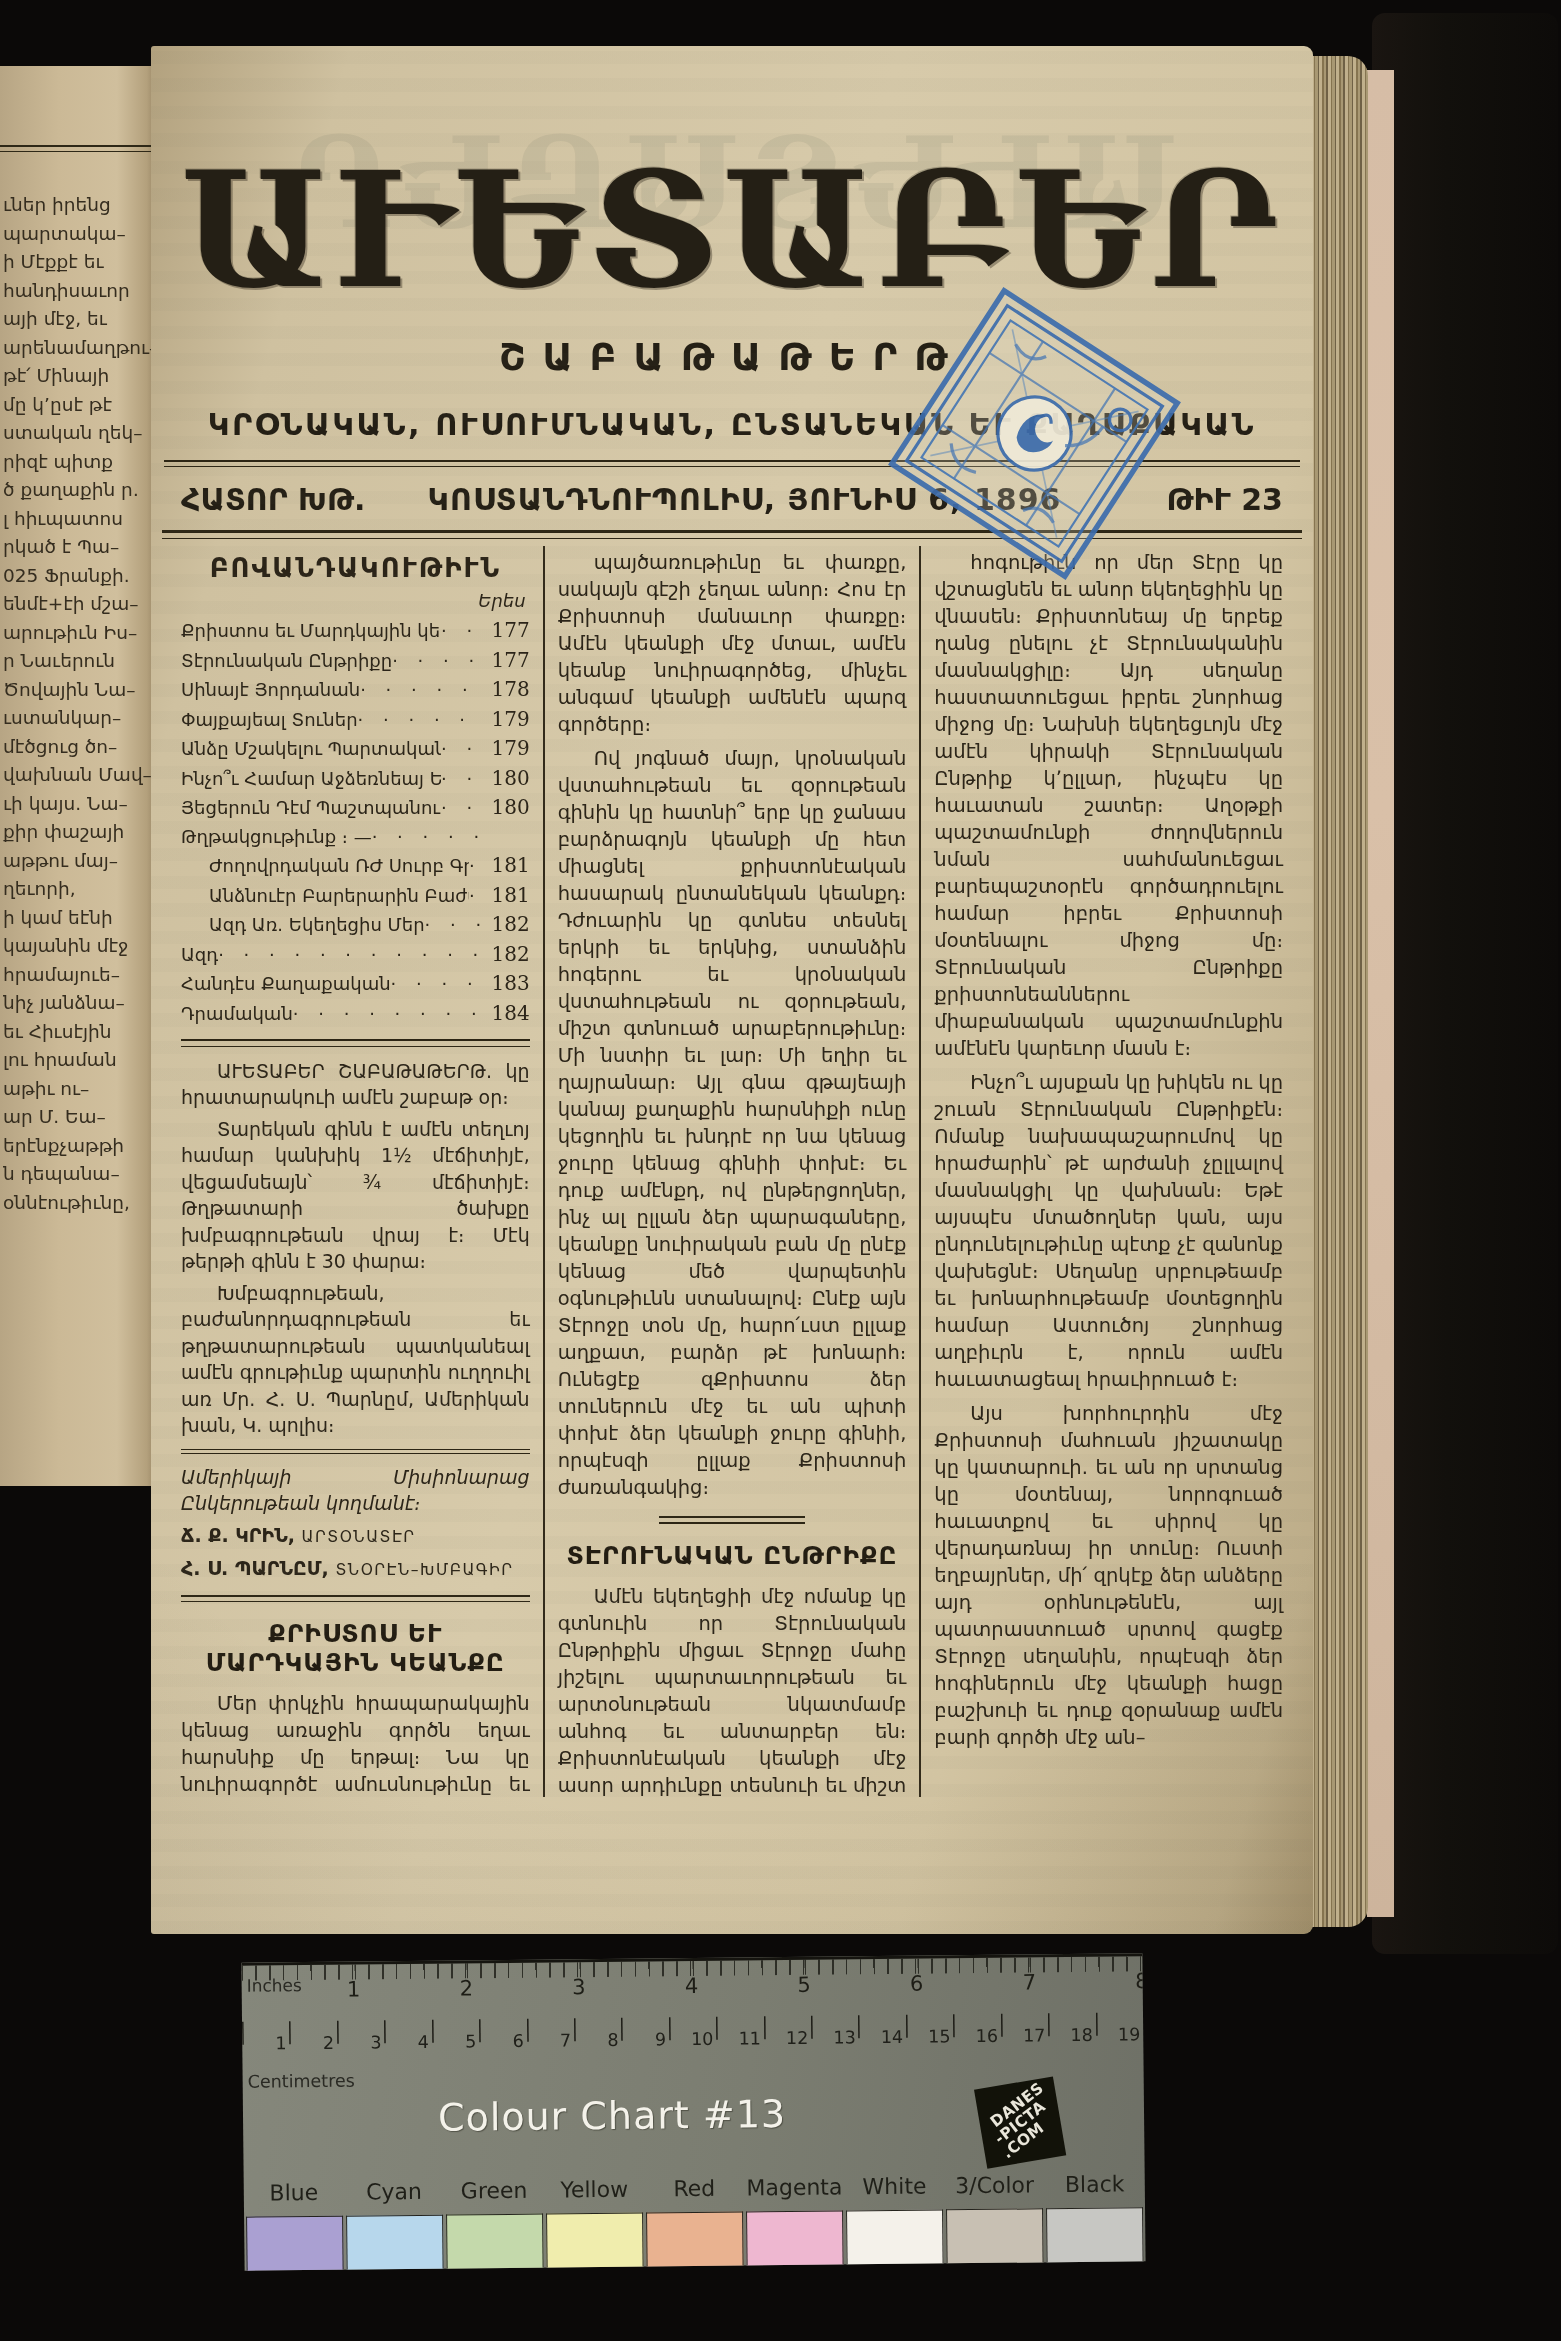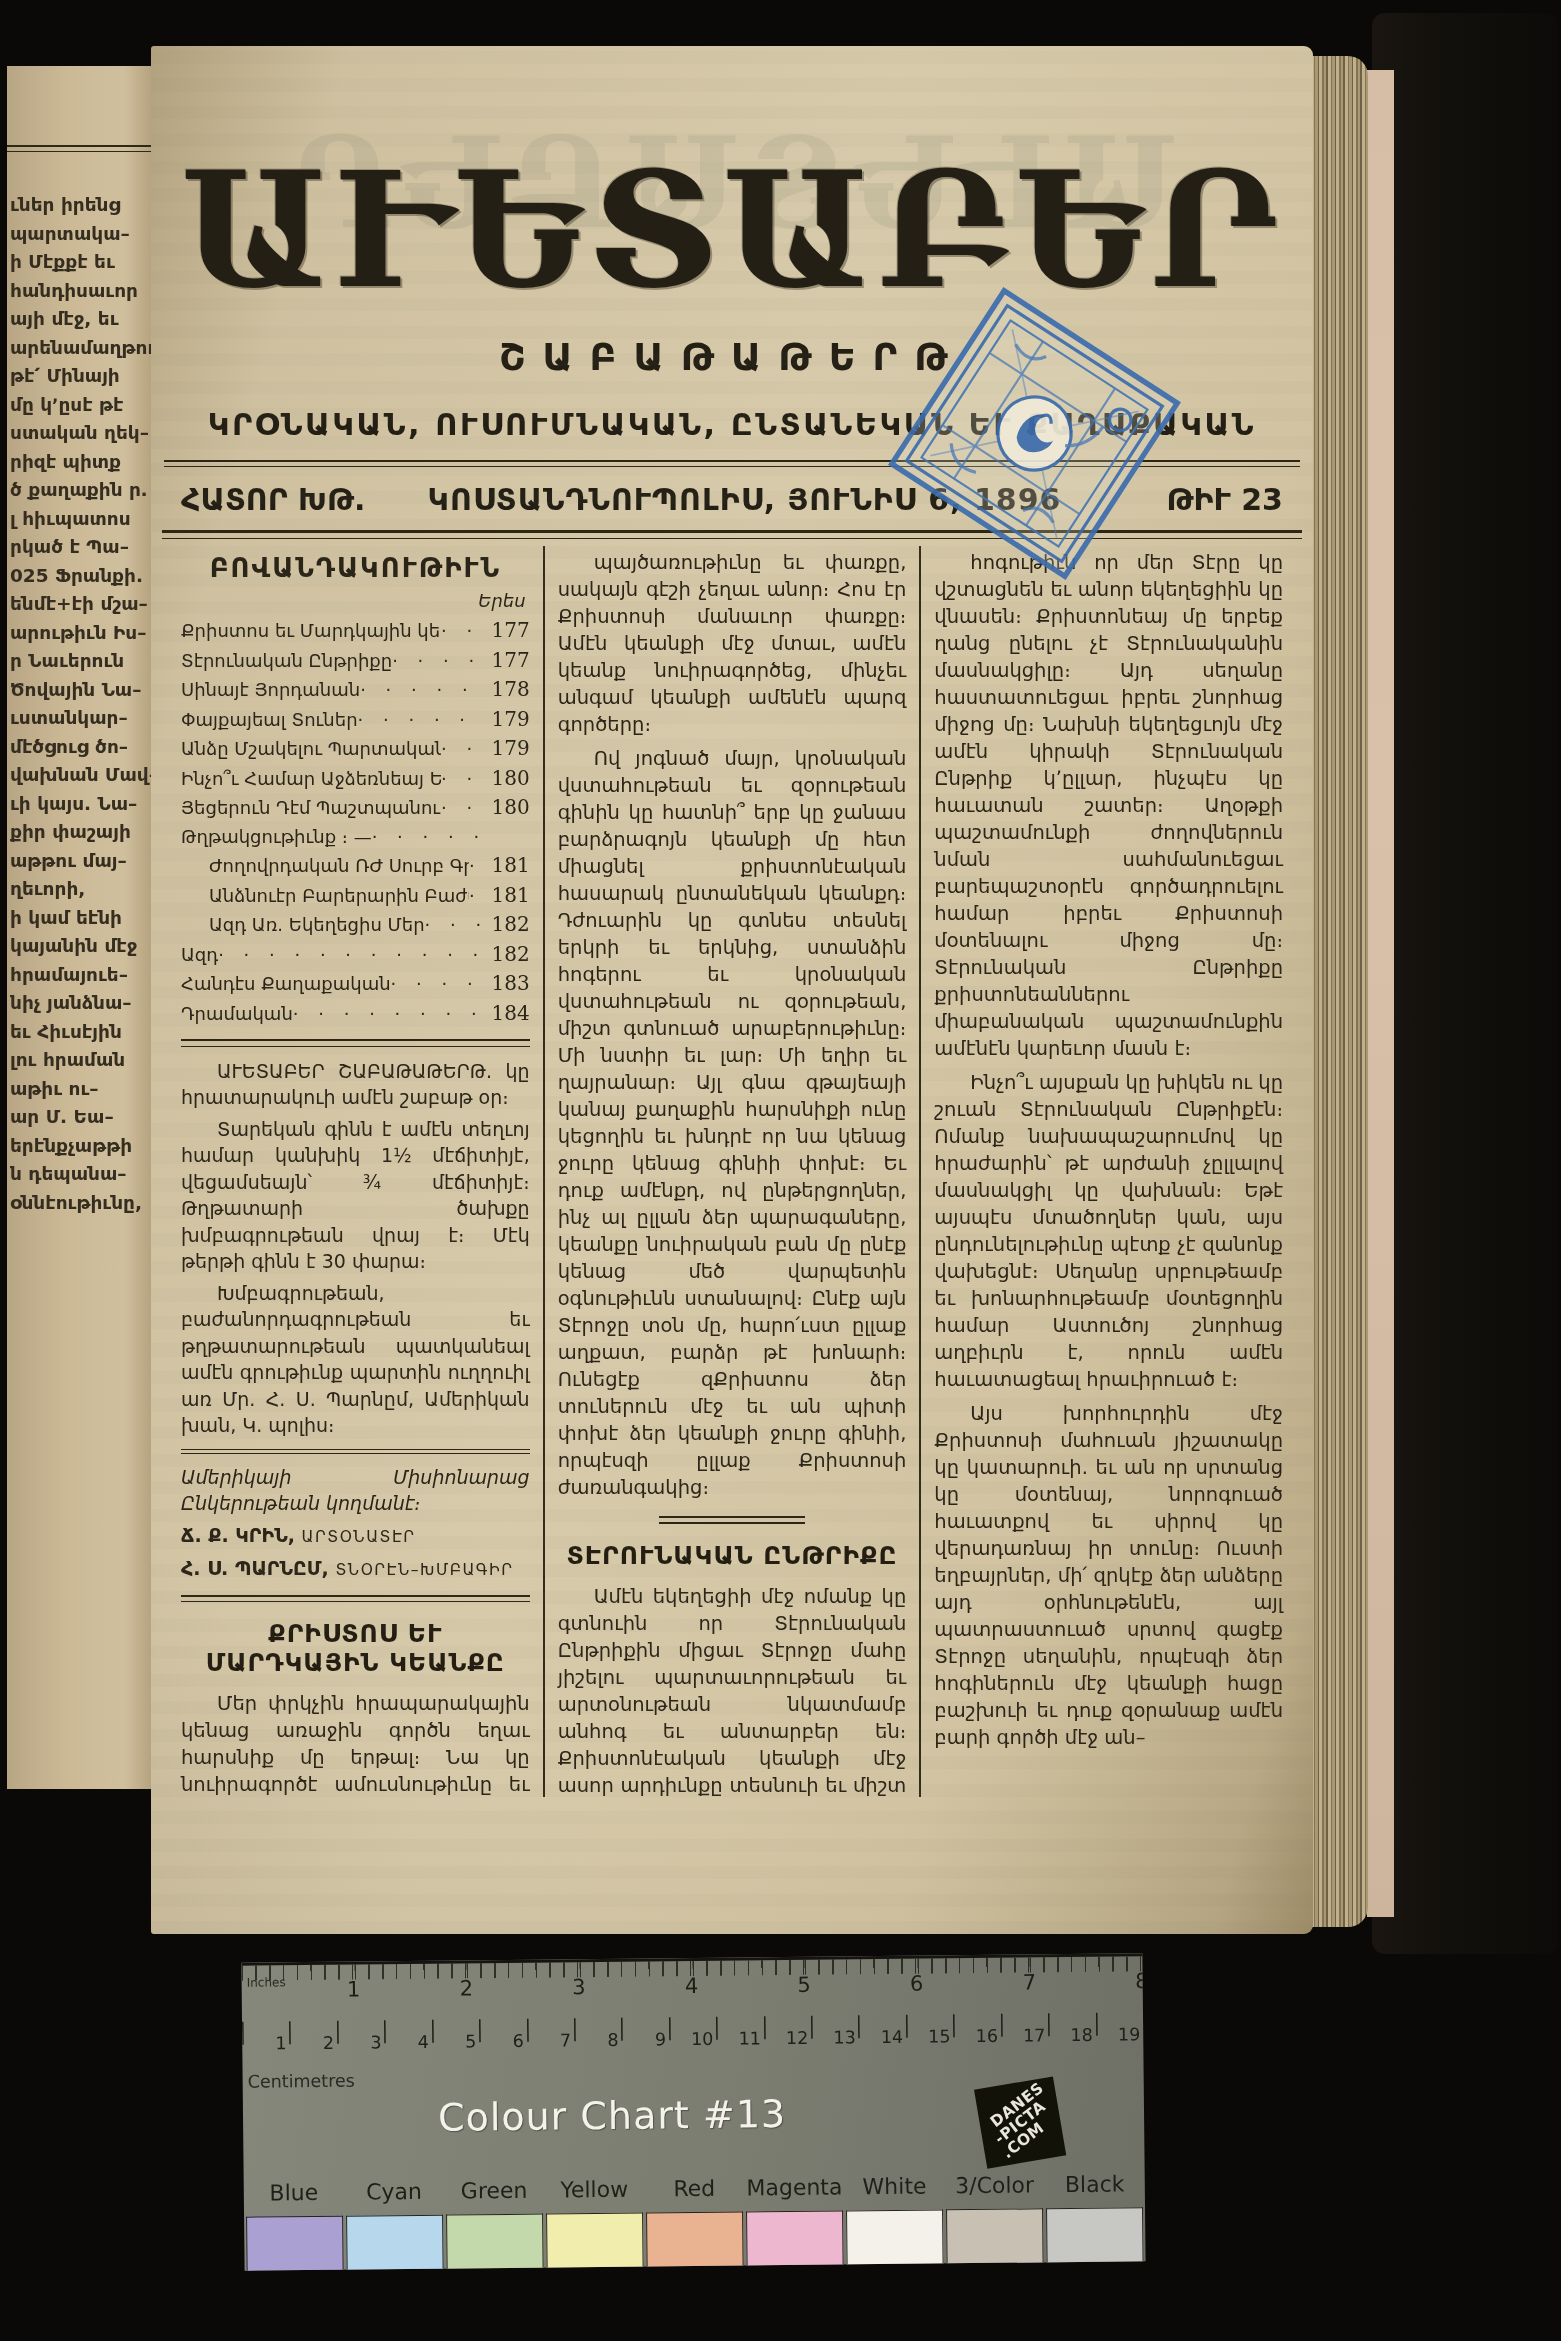--- a/index.html
+++ b/index.html
@@ -1,22 +1,22 @@
 <!DOCTYPE html>
 <html style="font-size:8px"><head>
 <meta charset="utf-8">
 <style>
   html,body{margin:0;padding:0;background:#0b0908;}
   #stage{position:relative;width:1561px;height:2342px;background:#0b0908;overflow:hidden;
          font-family:"DejaVu Sans",sans-serif;color:#2b2418;}
 
   
-  .left-page{position:absolute;left:7px;top:66px;width:167px;height:1723px;
+  .left-page{position:absolute;left:0;top:66px;width:167px;height:1420px;
     background:linear-gradient(90deg,#b7a584 0%,#cbb996 35%,#d0bf9d 70%,#b3a07c 88%,#8a785a 96%,#5f5038 100%);
-    overflow:hidden;font-weight:bold;}
+    overflow:hidden;}
   .left-page .toprule{position:absolute;left:0;top:79px;width:155px;height:3.5px;
     border-top:2px solid #2e2817;border-bottom:1px solid #2e2817;}
   .frag-block{position:absolute;left:3px;top:125px;width:160px;font-size:18.5px;line-height:28.5px;
     color:#352d1f;white-space:nowrap;}
   .frag-block div{overflow:hidden;}
   .num-block{position:absolute;left:0;top:1473px;width:150px;font-size:21px;line-height:32px;
     color:#2f2818;text-align:right;font-family:"DejaVu Serif","DejaVu Sans",serif;}
   .num-block .botrule{border-top:1.5px solid #2e2817;border-bottom:1.5px solid #2e2817;height:2.5px;margin-top:6px;}
 
   
@@ -89,21 +89,21 @@
   .imprint-role{font-size:15.5px;font-weight:normal;letter-spacing:1.5px;}
 
   
   .stamp{position:absolute;left:776px;top:280px;width:215px;height:215px;
     transform:rotate(33deg);opacity:.92;}
 
   
   .chart{position:absolute;left:243px;top:1958px;width:901px;height:308px;
     background:linear-gradient(100deg,#85877b 0%,#7b7d71 55%,#6e7066 100%);
     transform:rotate(-0.6deg);overflow:hidden;color:#22221c;}
-  .ruler-label-in{position:absolute;left:5px;top:13px;font-size:12px;color:#2a2a24;}
+  .ruler-label-in{position:absolute;left:5px;top:13px;font-size:17px;color:#2a2a24;}
   .ruler-label-cm{position:absolute;left:5px;top:109px;font-size:17.5px;color:#2a2a24;}
   .inch-row{position:absolute;left:0;top:0;width:100%;height:43px;display:flex;
     border-top:3px solid #15140f;}
   .inch-cell{flex:1;position:relative;
     background:repeating-linear-gradient(90deg,rgba(20,20,14,.75) 0 1.5px,rgba(0,0,0,0) 1.5px 13.8px);
     background-size:100% 15px;background-repeat:no-repeat;}
   .inch-cell span{position:absolute;right:-6px;top:13px;font-size:21px;color:#1d1d16;}
   .cm-row{position:absolute;left:0;top:59px;width:100%;height:40px;display:flex;}
   .cm-cell{flex:1;position:relative;
     background:linear-gradient(#1c1b15,#1c1b15) 0 0/1.5px 23px no-repeat;}

